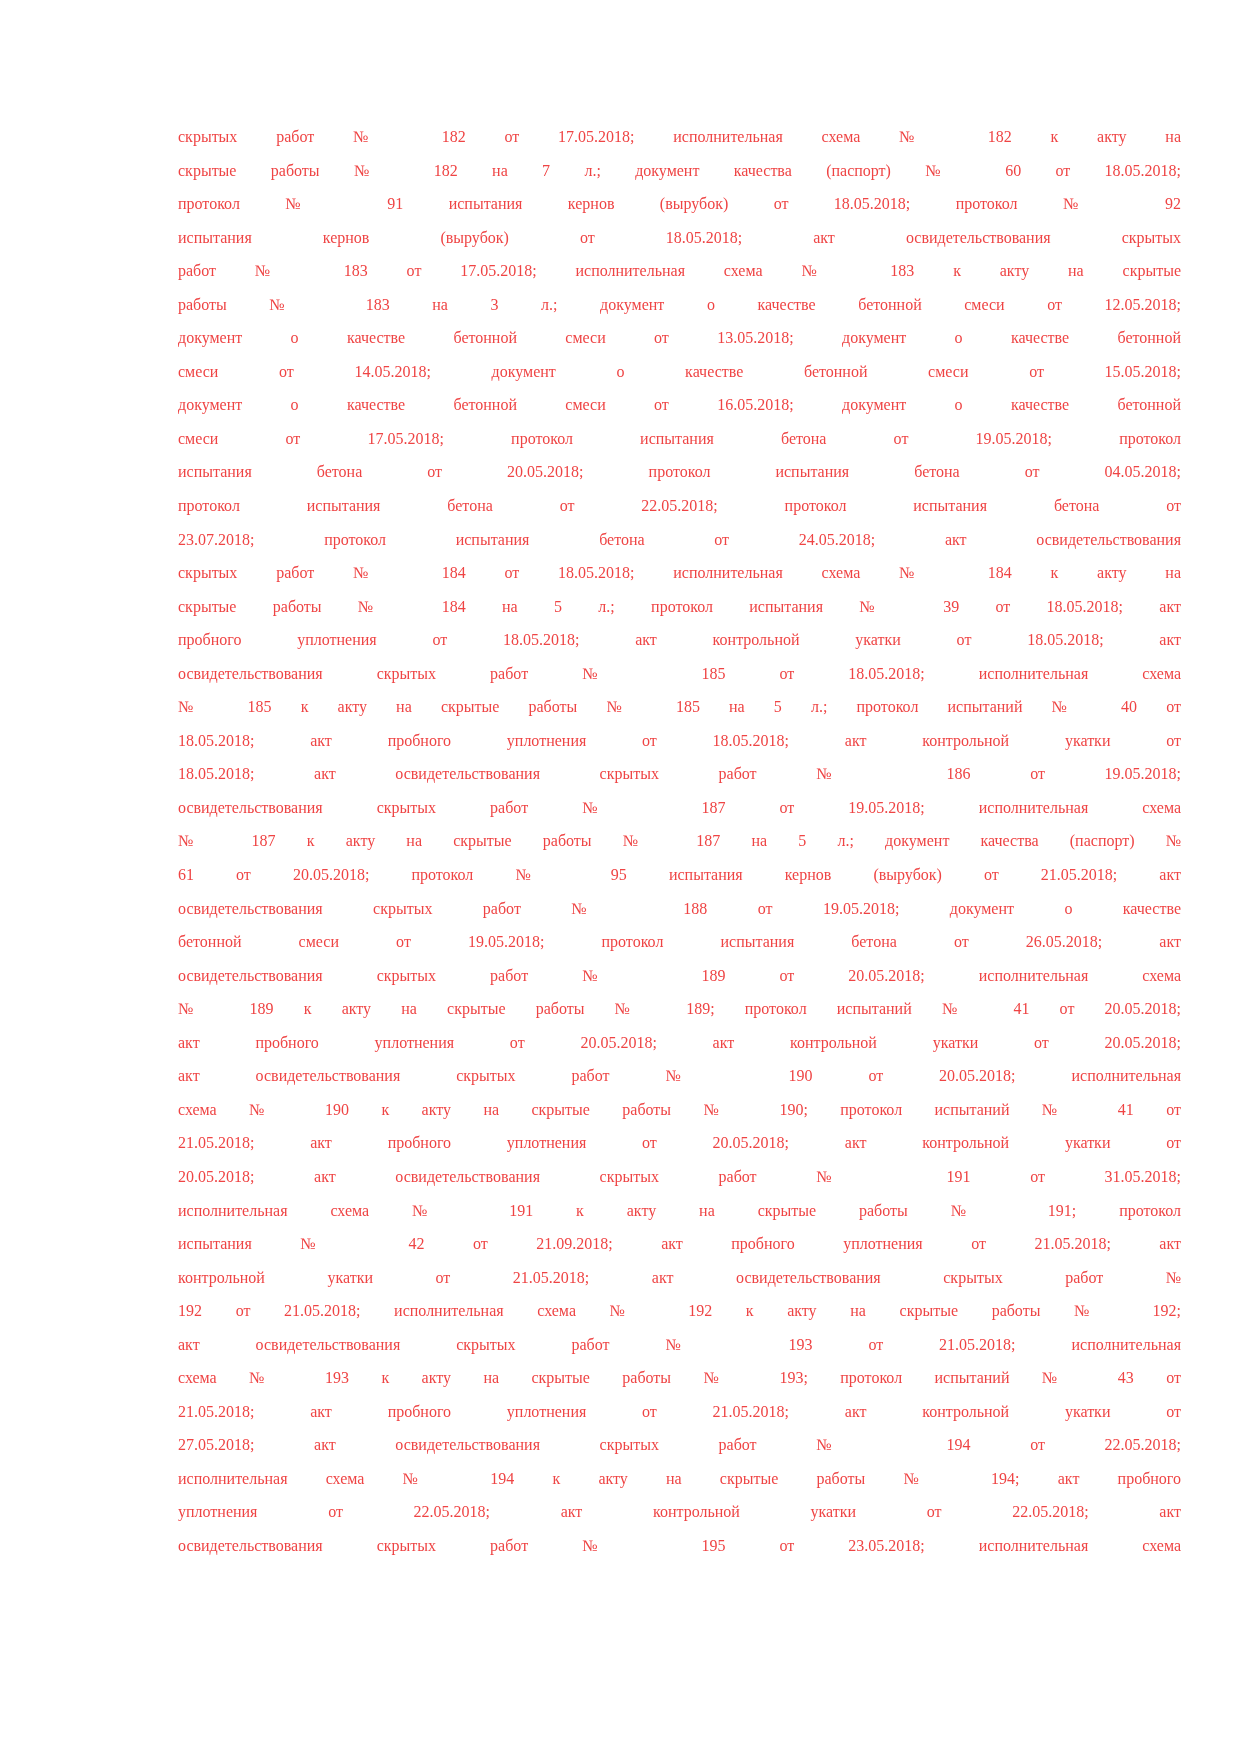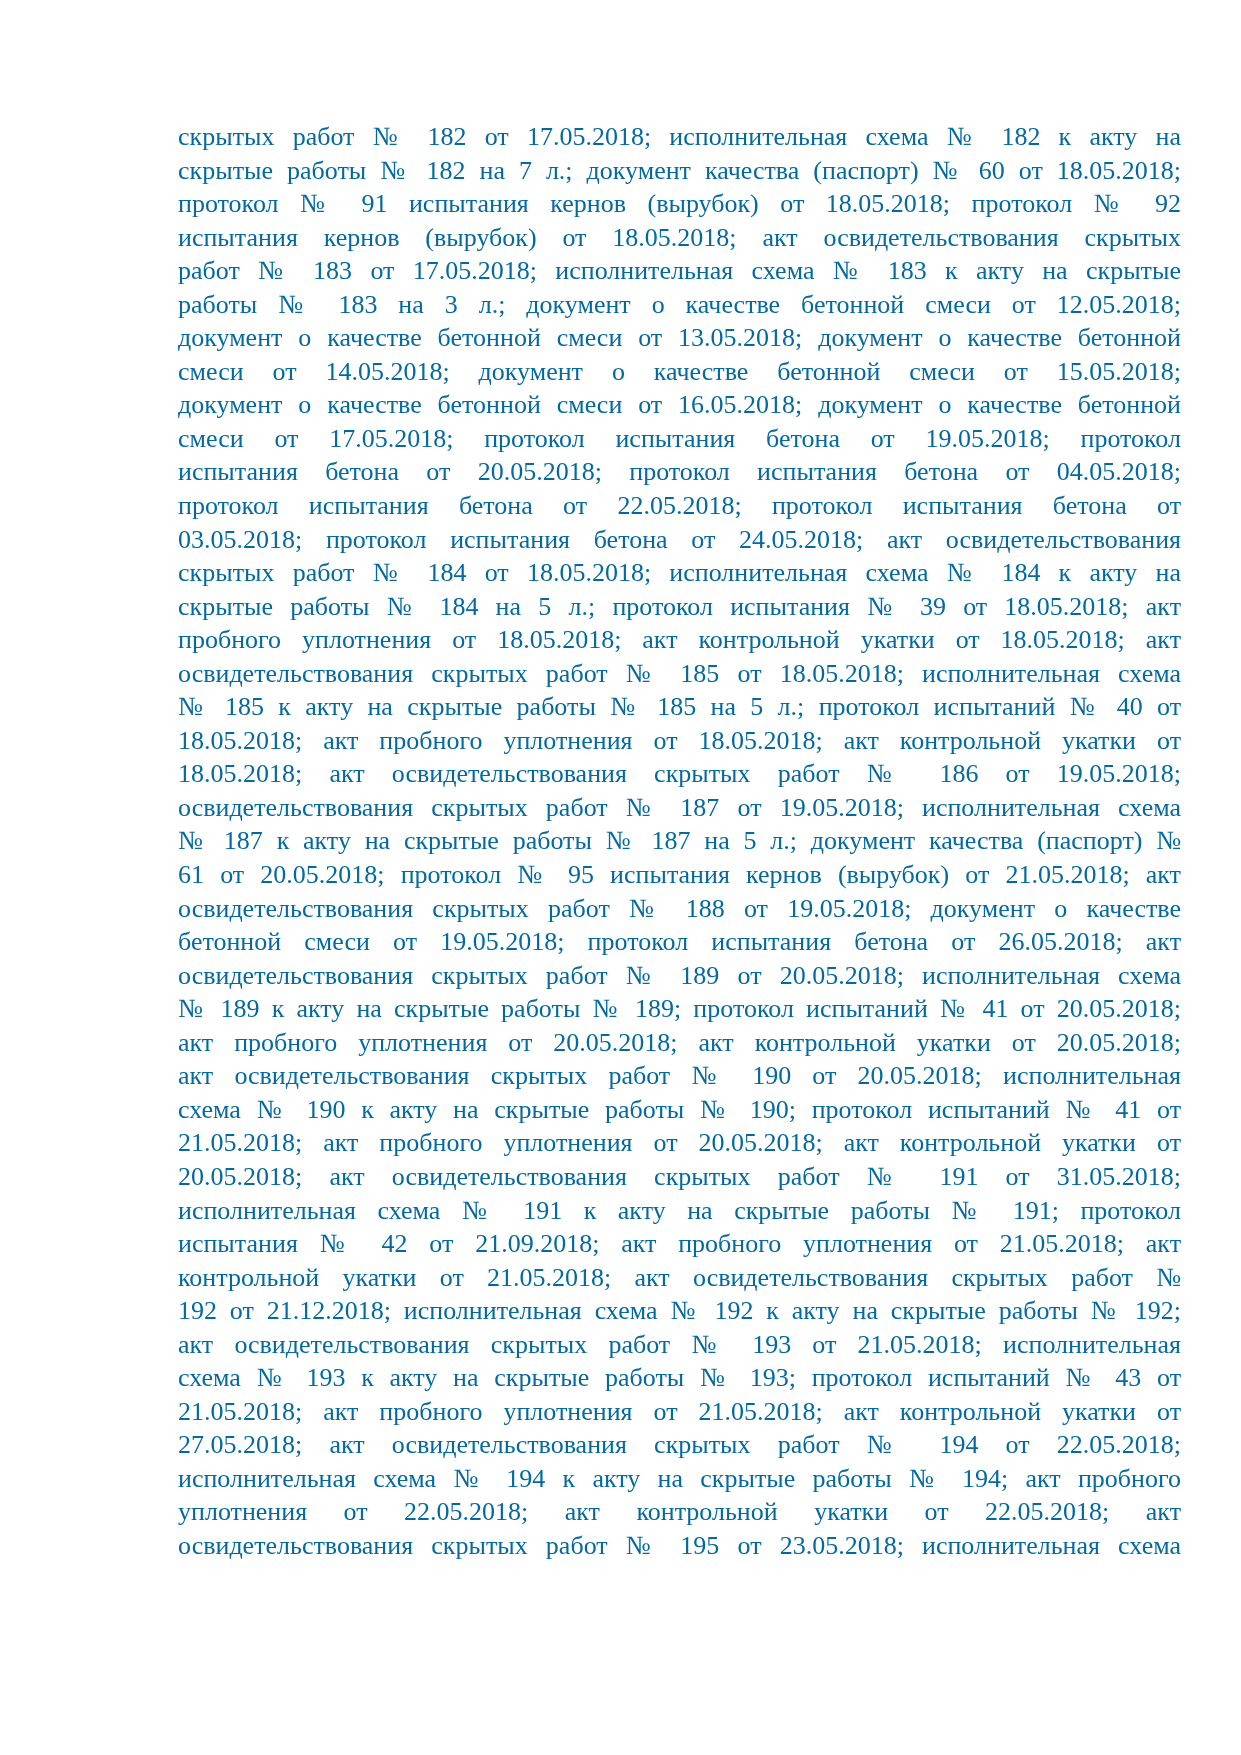--- a/index.html
+++ b/index.html
@@ -13,22 +13,22 @@
     height: 1755px;
     background: #ffffff;
     overflow: hidden;
   }
   .body-text {
     position: absolute;
     left: 178px;
     top: 120px;
     width: 1003px;
     font-family: "Liberation Serif", "DejaVu Serif", serif;
-    font-size: 26px;
-    color: #0369a1;
+    font-size: 16px;
+    color: #ef4444;
     -webkit-font-smoothing: antialiased;
   }
   .line {
     height: 33.55px;
     line-height: 33.55px;
     text-align: justify;
     text-align-last: justify;
     overflow: hidden;
     white-space: nowrap;
   }
@@ -45,21 +45,21 @@
       <div class="line">протокол № 91 испытания кернов (вырубок) от 18.05.2018; протокол № 92</div>
       <div class="line">испытания кернов (вырубок) от 18.05.2018; акт освидетельствования скрытых</div>
       <div class="line">работ № 183 от 17.05.2018; исполнительная схема № 183 к акту на скрытые</div>
       <div class="line">работы № 183 на 3 л.; документ о качестве бетонной смеси от 12.05.2018;</div>
       <div class="line">документ о качестве бетонной смеси от 13.05.2018; документ о качестве бетонной</div>
       <div class="line">смеси от 14.05.2018; документ о качестве бетонной смеси от 15.05.2018;</div>
       <div class="line">документ о качестве бетонной смеси от 16.05.2018; документ о качестве бетонной</div>
       <div class="line">смеси от 17.05.2018; протокол испытания бетона от 19.05.2018; протокол</div>
       <div class="line">испытания бетона от 20.05.2018; протокол испытания бетона от 04.05.2018;</div>
       <div class="line">протокол испытания бетона от 22.05.2018; протокол испытания бетона от</div>
-      <div class="line">03.05.2018; протокол испытания бетона от 24.05.2018; акт освидетельствования</div>
+      <div class="line">23.07.2018; протокол испытания бетона от 24.05.2018; акт освидетельствования</div>
       <div class="line">скрытых работ № 184 от 18.05.2018; исполнительная схема № 184 к акту на</div>
       <div class="line">скрытые работы № 184 на 5 л.; протокол испытания № 39 от 18.05.2018; акт</div>
       <div class="line">пробного уплотнения от 18.05.2018; акт контрольной укатки от 18.05.2018; акт</div>
       <div class="line">освидетельствования скрытых работ № 185 от 18.05.2018; исполнительная схема</div>
       <div class="line">№ 185 к акту на скрытые работы № 185 на 5 л.; протокол испытаний № 40 от</div>
       <div class="line">18.05.2018; акт пробного уплотнения от 18.05.2018; акт контрольной укатки от</div>
       <div class="line">18.05.2018; акт освидетельствования скрытых работ № 186 от 19.05.2018;</div>
       <div class="line">освидетельствования скрытых работ № 187 от 19.05.2018; исполнительная схема</div>
       <div class="line">№ 187 к акту на скрытые работы № 187 на 5 л.; документ качества (паспорт) №</div>
       <div class="line">61 от 20.05.2018; протокол № 95 испытания кернов (вырубок) от 21.05.2018; акт</div>
@@ -68,21 +68,21 @@
       <div class="line">освидетельствования скрытых работ № 189 от 20.05.2018; исполнительная схема</div>
       <div class="line">№ 189 к акту на скрытые работы № 189; протокол испытаний № 41 от 20.05.2018;</div>
       <div class="line">акт пробного уплотнения от 20.05.2018; акт контрольной укатки от 20.05.2018;</div>
       <div class="line">акт освидетельствования скрытых работ № 190 от 20.05.2018; исполнительная</div>
       <div class="line">схема № 190 к акту на скрытые работы № 190; протокол испытаний № 41 от</div>
       <div class="line">21.05.2018; акт пробного уплотнения от 20.05.2018; акт контрольной укатки от</div>
       <div class="line">20.05.2018; акт освидетельствования скрытых работ № 191 от 31.05.2018;</div>
       <div class="line">исполнительная схема № 191 к акту на скрытые работы № 191; протокол</div>
       <div class="line">испытания № 42 от 21.09.2018; акт пробного уплотнения от 21.05.2018; акт</div>
       <div class="line">контрольной укатки от 21.05.2018; акт освидетельствования скрытых работ №</div>
-      <div class="line">192 от 21.12.2018; исполнительная схема № 192 к акту на скрытые работы № 192;</div>
+      <div class="line">192 от 21.05.2018; исполнительная схема № 192 к акту на скрытые работы № 192;</div>
       <div class="line">акт освидетельствования скрытых работ № 193 от 21.05.2018; исполнительная</div>
       <div class="line">схема № 193 к акту на скрытые работы № 193; протокол испытаний № 43 от</div>
       <div class="line">21.05.2018; акт пробного уплотнения от 21.05.2018; акт контрольной укатки от</div>
       <div class="line">27.05.2018; акт освидетельствования скрытых работ № 194 от 22.05.2018;</div>
       <div class="line">исполнительная схема № 194 к акту на скрытые работы № 194; акт пробного</div>
       <div class="line">уплотнения от 22.05.2018; акт контрольной укатки от 22.05.2018; акт</div>
       <div class="line">освидетельствования скрытых работ № 195 от 23.05.2018; исполнительная схема</div>
     </div>
 </div>
 

